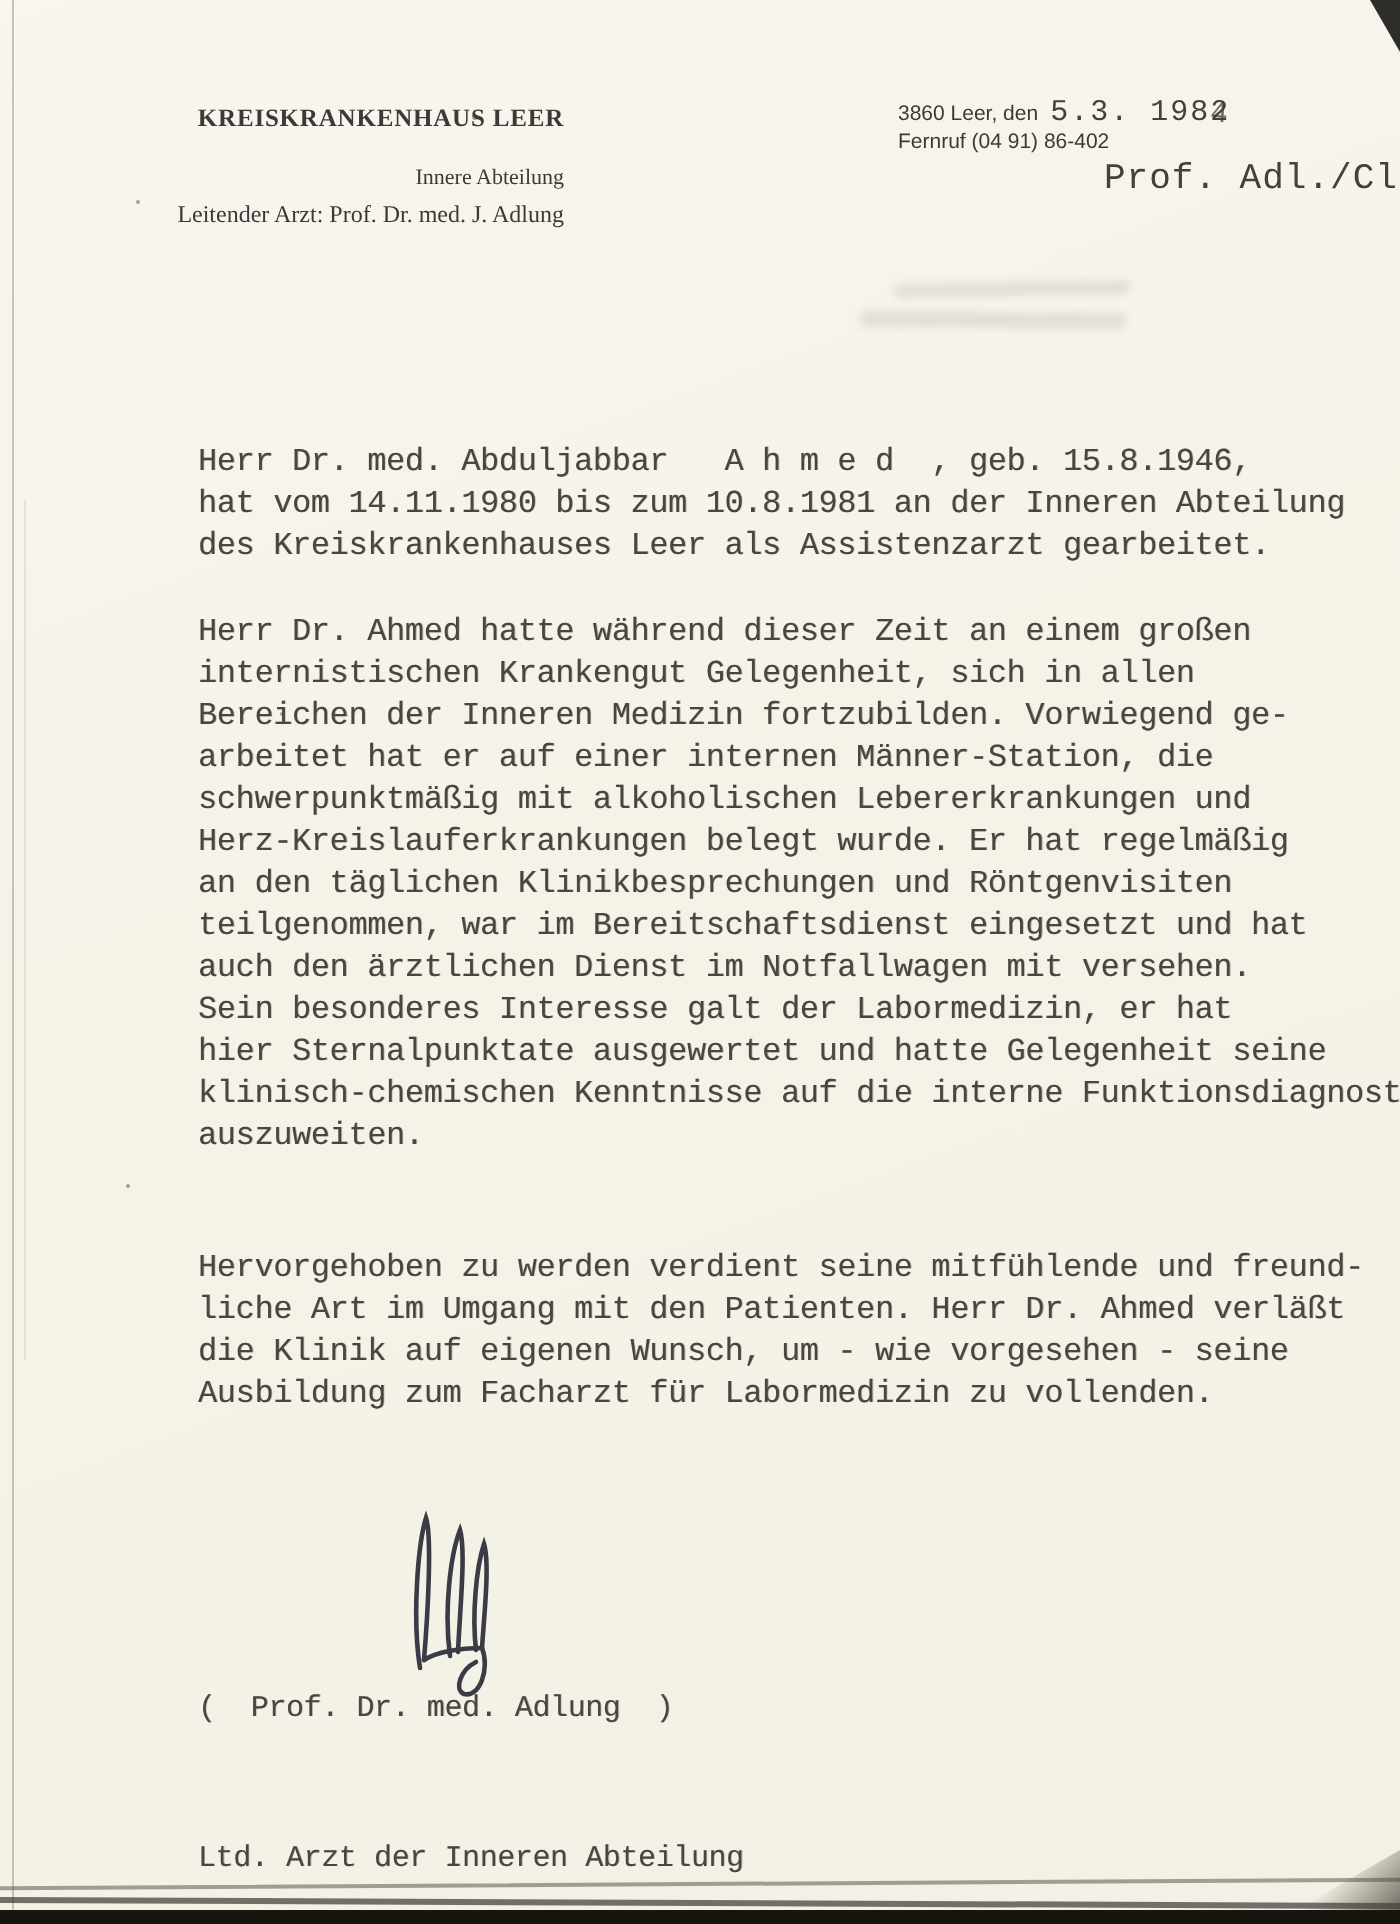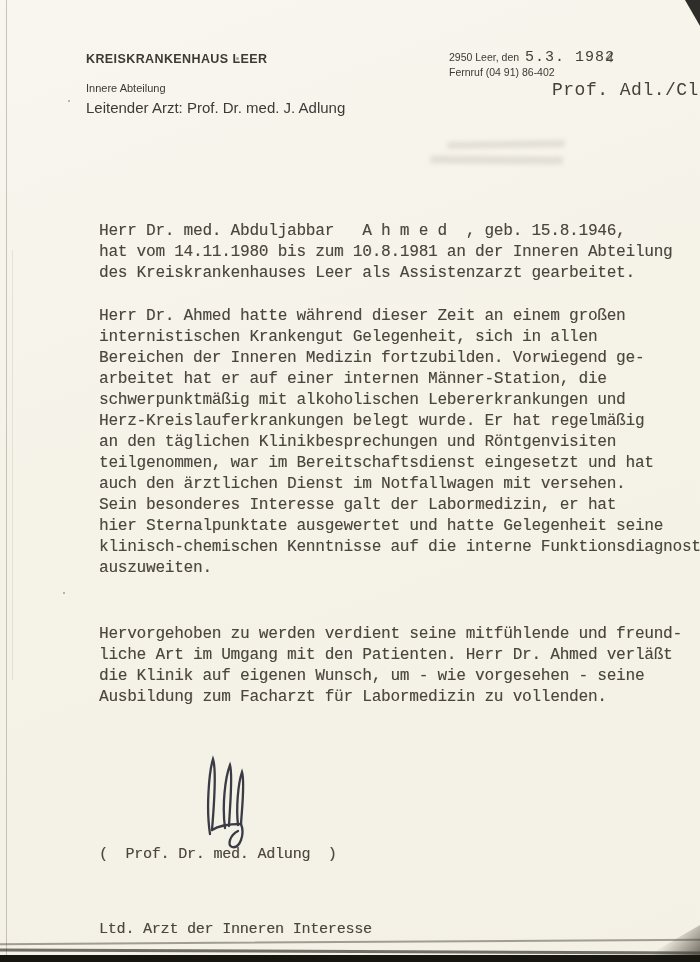--- a/index.html
+++ b/index.html
@@ -25,25 +25,25 @@
   .corner-curl{position:absolute;right:0;top:925px;width:52px;height:30px;
     background:linear-gradient(135deg,rgba(90,84,72,0) 40%,rgba(70,65,56,.75) 100%);
     clip-path:polygon(100% 0,100% 100%,0 100%);}
   .smudge{position:absolute;background:rgba(105,98,85,.14);filter:blur(2px);
     border-radius:3px;}
   .smudge.s1{left:447px;top:141px;width:118px;height:7px;transform:rotate(-1deg);}
   .smudge.s2{left:430px;top:156px;width:133px;height:8px;transform:rotate(.5deg);}
   .speck{position:absolute;width:3px;height:3px;border-radius:50%;
     background:rgba(85,78,66,.5);}
   
-  .lh-left{position:absolute;left:86px;top:52px;width:196px;text-align:left;
-    font-family:Liberation Sans, sans-serif;color:#3c3a36;}
+  .lh-left{position:absolute;left:86px;top:52px;width:196px;text-align:right;
+    font-family:Liberation Serif, serif;color:#3c3a36;}
   .lh-hospital{font-weight:bold;font-size:12.5px;letter-spacing:.4px;}
   .lh-dept{font-size:11px;margin-top:16px;}
-  .lh-chief{font-size:15px;margin-top:5px;white-space:nowrap;}
+  .lh-chief{font-size:12px;margin-top:5px;white-space:nowrap;}
   .lh-right{position:absolute;left:449px;top:50px;
     font-family:"Liberation Sans","DejaVu Sans",sans-serif;
     font-size:10.5px;color:#3c3a36;line-height:14px;}
   .lh-dateline{white-space:nowrap;}
   .typed-date{font-family:"Liberation Mono","DejaVu Sans Mono",monospace;
     font-size:15px;color:#45413a;letter-spacing:1px;margin-left:6px;}
   .date-over{display:inline-block;margin-left:-10px;opacity:.75;
     transform:translateY(1px) rotate(4deg);}
   .reference{position:absolute;left:552px;top:80px;font-size:18px;
     letter-spacing:.5px;color:#45413a;white-space:nowrap;}
@@ -78,21 +78,21 @@
   <div class="speck" style="left:140px;top:356px;width:2px;height:2px;"></div>
   <div class="speck" style="left:63px;top:592px;width:2px;height:2px;"></div>
 
   <div class="lh-left">
     <div class="lh-hospital">KREISKRANKENHAUS LEER</div>
     <div class="lh-dept">Innere Abteilung</div>
     <div class="lh-chief">Leitender Arzt: Prof. Dr. med. J. Adlung</div>
   </div>
 
   <div class="lh-right">
-    <div class="lh-dateline"><span>2950 Leer, den</span><span class="typed-date"><span>5.3. 1982</span><span class="date-over">4</span></span></div>
+    <div class="lh-dateline"><span>3860 Leer, den</span><span class="typed-date"><span>5.3. 1982</span><span class="date-over">4</span></span></div>
     <div>Fernruf (04 91) 86-402</div>
   </div>
 
   <div class="reference">Prof. Adl./Cl.</div>
 
 
   <div class="para p1">Herr Dr. med. Abduljabbar   A h m e d  , geb. 15.8.1946,
 hat vom 14.11.1980 bis zum 10.8.1981 an der Inneren Abteilung
 des Kreiskrankenhauses Leer als Assistenzarzt gearbeitet.</div>
   <div class="para p2">Herr Dr. Ahmed hatte während dieser Zeit an einem großen
@@ -118,21 +118,21 @@
       <path d="M14,80 C10,55 13,18 17,5 C20,14 18,52 16,76"></path>
       <path d="M29,74 C26,52 29,24 34,11 C37,21 34,50 33,72"></path>
       <path d="M42,71 C40,54 42,30 46,18 C49,28 46,54 45,70"></path>
       <path d="M45,70 C49,80 44,95 36,93 C31,91 34,81 42,77"></path>
       <path d="M16,76 C22,72 34,70 45,70"></path>
     </g>
   </svg>
 
   <div class="sig-block">
     <div>(  Prof. Dr. med. Adlung  )</div>
-    <div>Ltd. Arzt der Inneren Interesse</div>
+    <div>Ltd. Arzt der Inneren Abteilung</div>
     
   </div>
 
   <div class="bottom-wave1"></div>
   <div class="bottom-wave2"></div>
   <div class="corner-curl"></div>
   <div class="bottom-strip"></div>
 
 </div>
 

